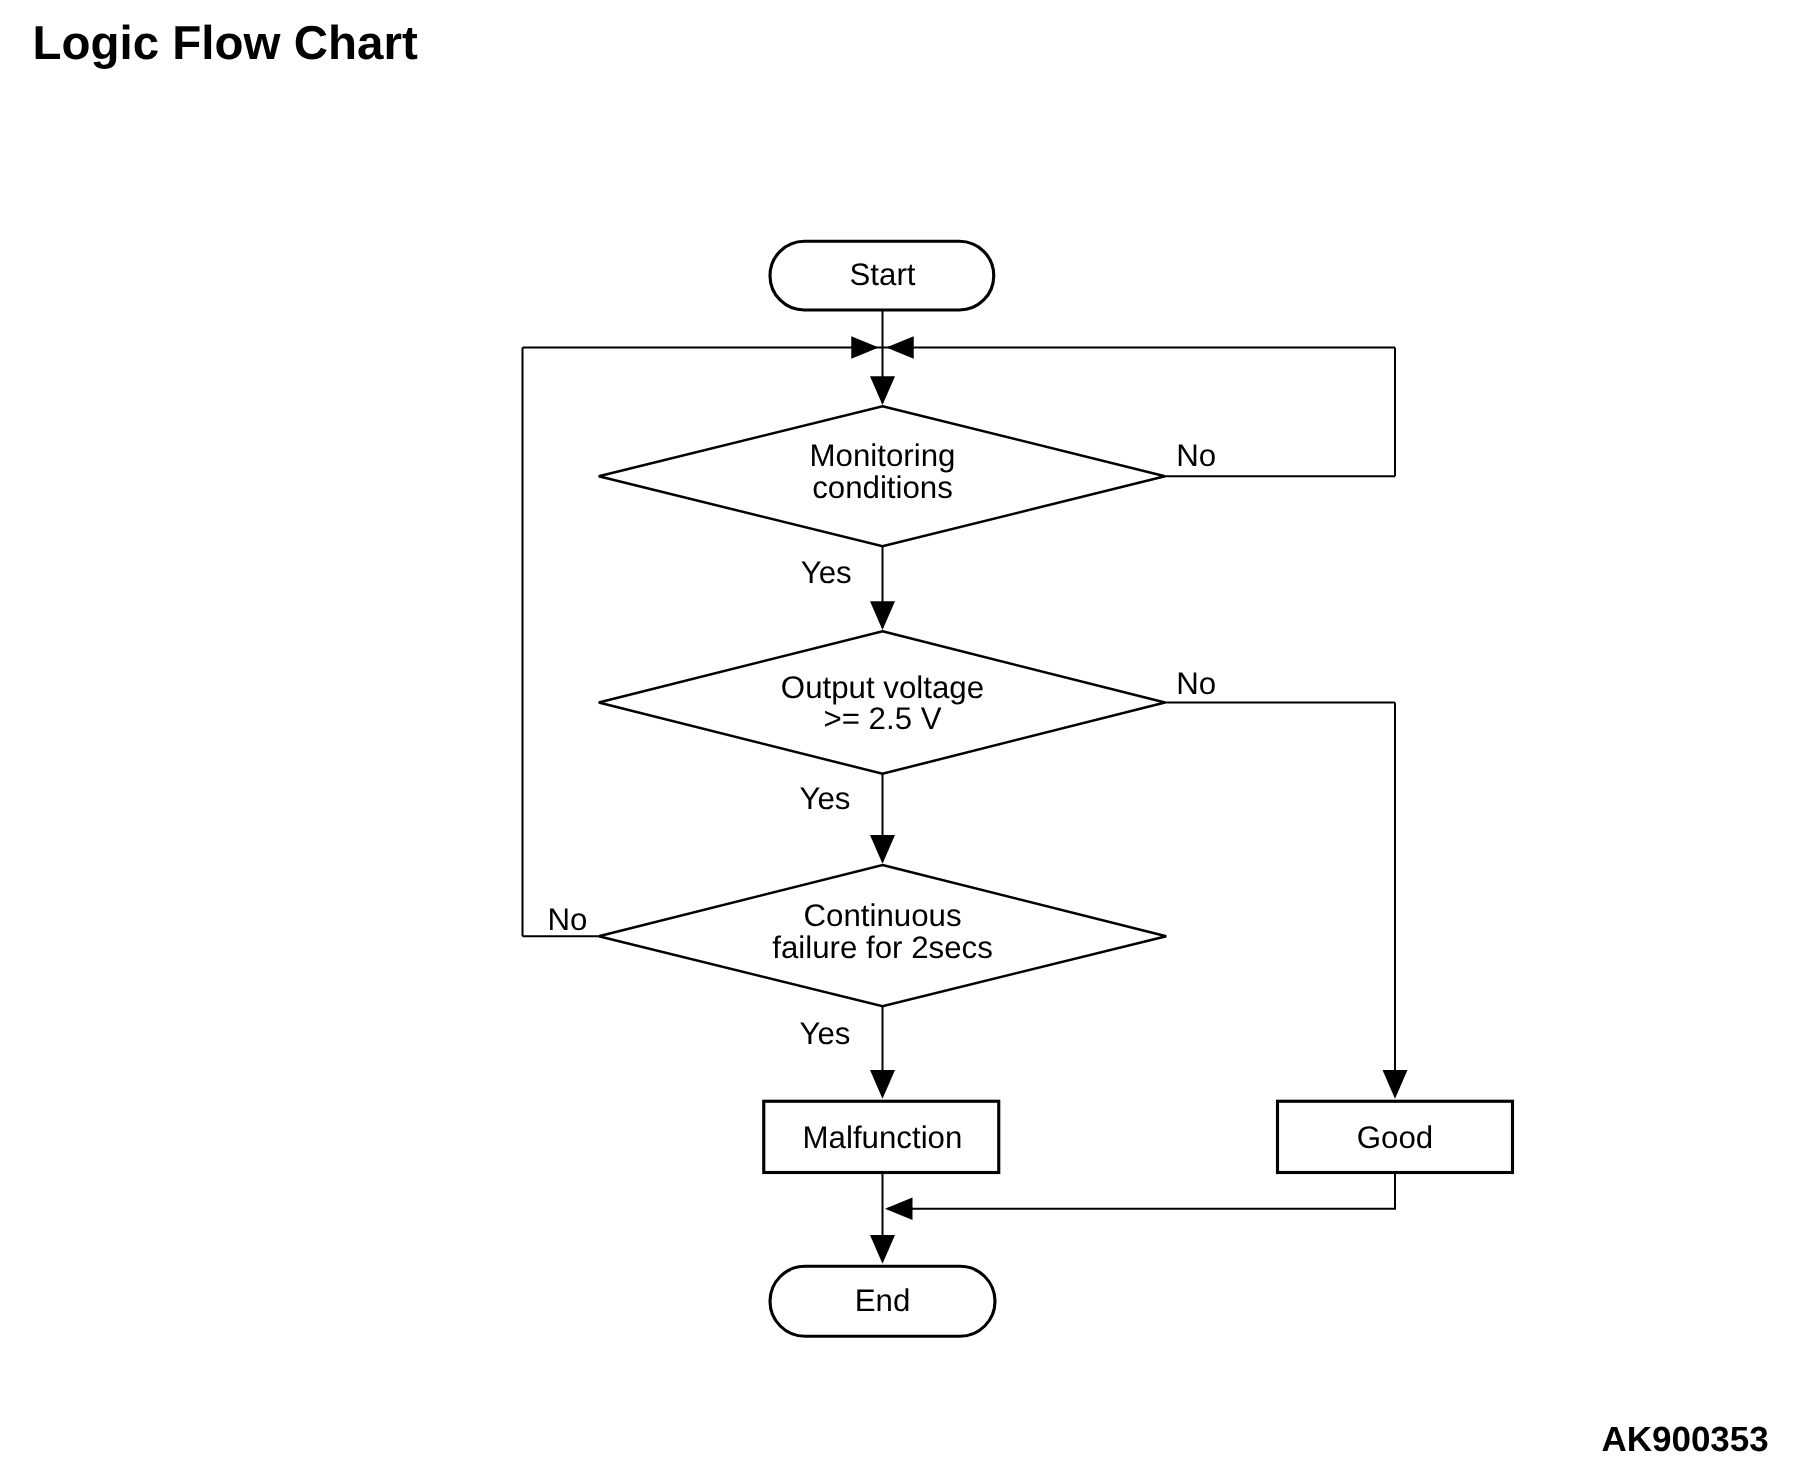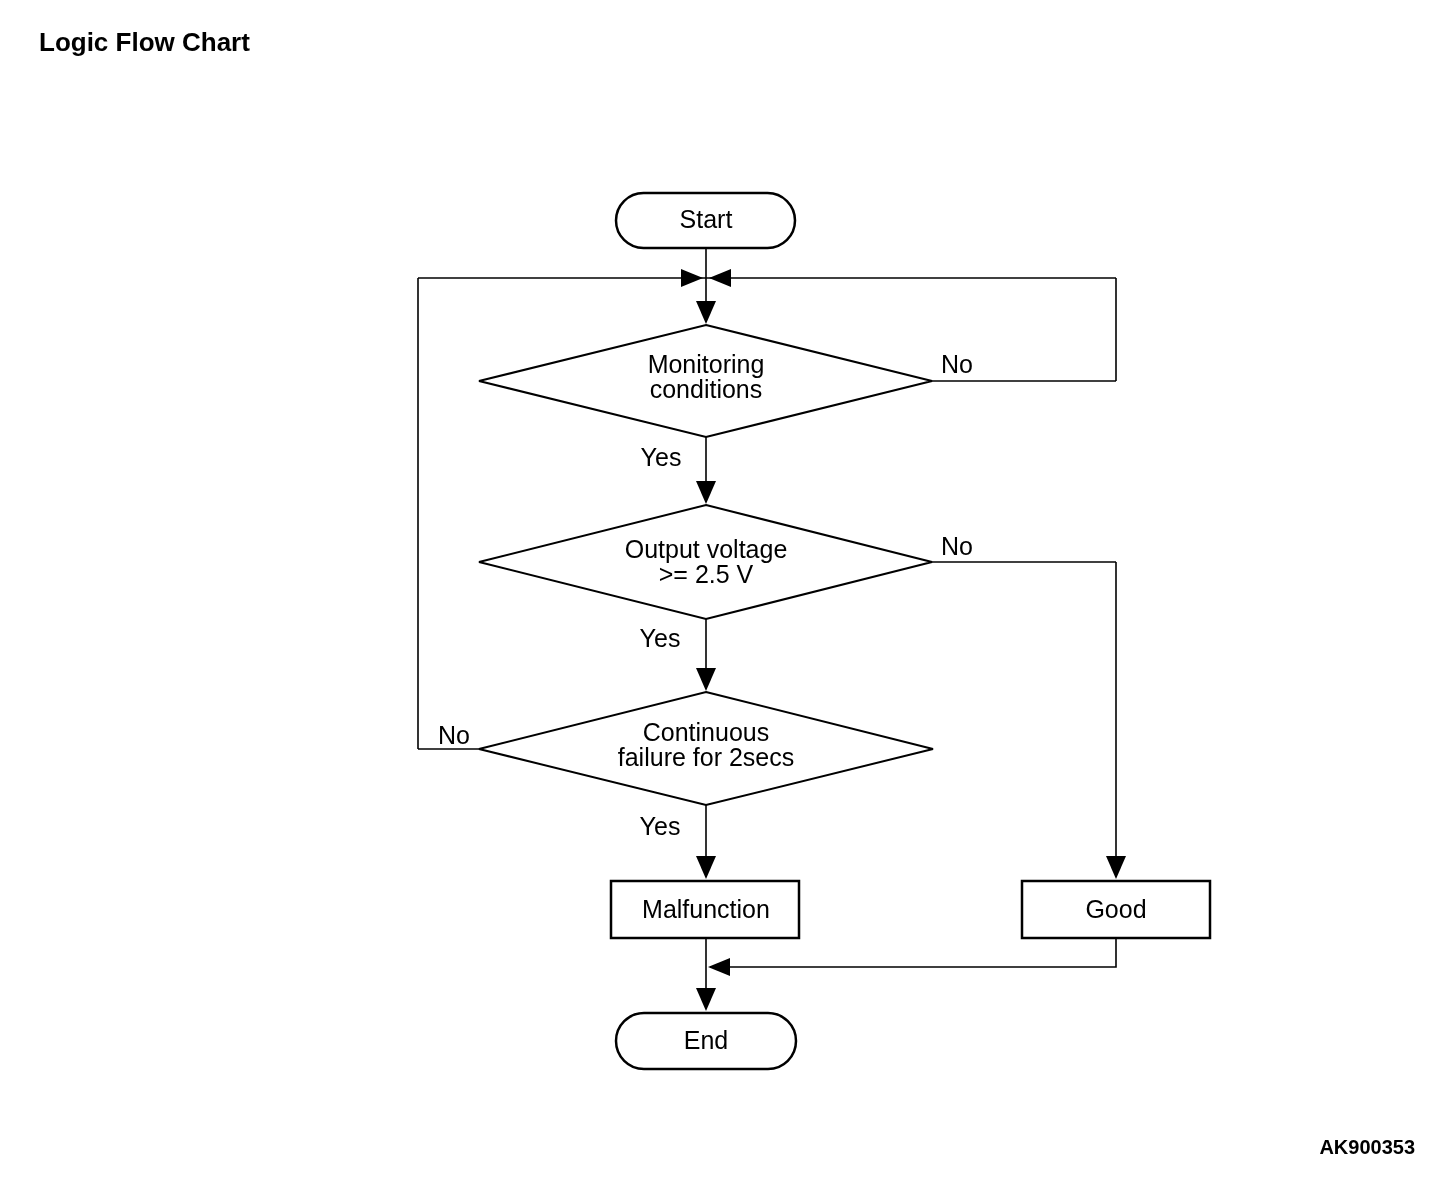--- a/index.html
+++ b/index.html
@@ -12,31 +12,31 @@
     height: 1178px;
     background: #ffffff;
     overflow: hidden;
     font-family: "Liberation Sans", sans-serif;
     color: #000000;
   }
   .page-title {
     position: absolute;
     left: 22px;
     top: 11px;
-    margin: 17px;
-    font-size: 26px;
+    margin: 4px;
+    font-size: 38px;
     font-weight: bold;
     line-height: 1.1;
     color: #000000;
   }
   .figure-id {
     position: absolute;
     right: 41px;
     top: 1136px;
-    font-size: 20px;
+    font-size: 28px;
     font-weight: bold;
     color: #000000;
   }
   svg.flowchart {
     position: absolute;
     left: 0;
     top: 0;
   }
   .shape {
     fill: #ffffff;

